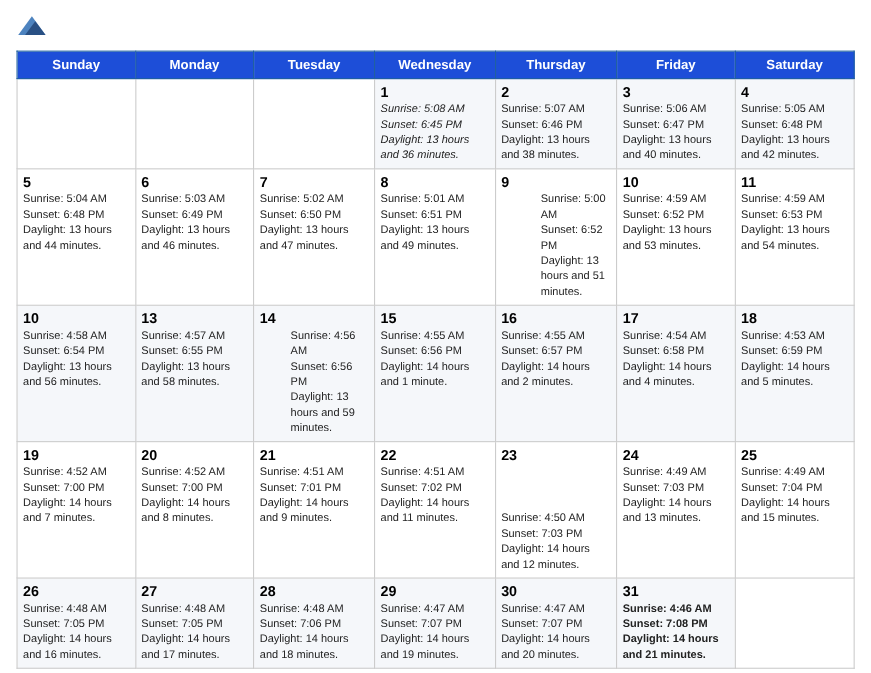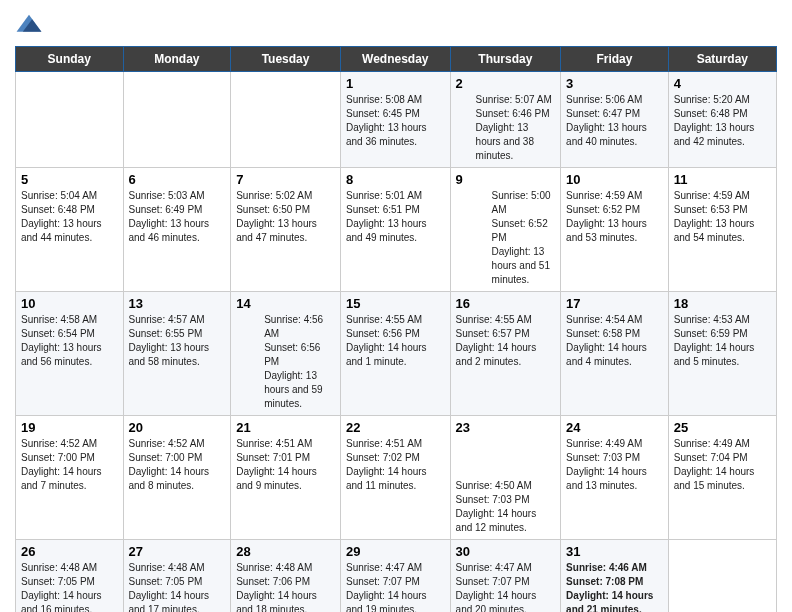--- a/index.html
+++ b/index.html
@@ -42,21 +42,21 @@
     .location {
       font-size: 15px;
       color: #333;
     }
     table {
       width: 100%;
       border-collapse: collapse;
       font-size: 10.5px;
     }
     thead tr th {
-      background-color: #404040;
+      background-color: #1d4ed8;
       color: #fff;
       padding: 5px 4px;
       text-align: center;
       font-size: 12px;
       font-weight: bold;
       border: 1px solid #2060a0;
     }
     tbody tr td {
       border: 1px solid #ccc;
       vertical-align: top;
@@ -118,39 +118,39 @@
         <th>Saturday</th>
       </tr>
   </thead>
   <tbody id="calendar-body">
   <tr>
         <td class="empty-cell"></td>
         <td class="empty-cell"></td>
         <td class="empty-cell"></td>
         <td>
           <span class="day-num">1</span>
-          <div class="day-info" style="white-space: pre-line;">Sunrise: 5:08 AM
+          <div class="day-info" style="white-space: pre-line; font-style: italic;">Sunrise: 5:08 AM
 Sunset: 6:45 PM
 Daylight: 13 hours and 36 minutes.</div>
         </td>
         <td>
           <span class="day-num">2</span>
-          <div class="day-info" style="white-space: pre-line; margin-left: 20px;">Sunrise: 5:07 AM
+          <div class="day-info" style="white-space: pre-line;">Sunrise: 5:07 AM
 Sunset: 6:46 PM
 Daylight: 13 hours and 38 minutes.</div>
         </td>
         <td>
           <span class="day-num">3</span>
           <div class="day-info" style="white-space: pre-line;">Sunrise: 5:06 AM
 Sunset: 6:47 PM
 Daylight: 13 hours and 40 minutes.</div>
         </td>
         <td>
           <span class="day-num">4</span>
-          <div class="day-info" style="white-space: pre-line;">Sunrise: 5:20 AM
+          <div class="day-info" style="white-space: pre-line;">Sunrise: 5:05 AM
 Sunset: 6:48 PM
 Daylight: 13 hours and 42 minutes.</div>
         </td>
       </tr>
       <tr>
         <td>
           <span class="day-num">5</span>
           <div class="day-info" style="white-space: pre-line;">Sunrise: 5:04 AM
 Sunset: 6:48 PM
 Daylight: 13 hours and 44 minutes.</div>

